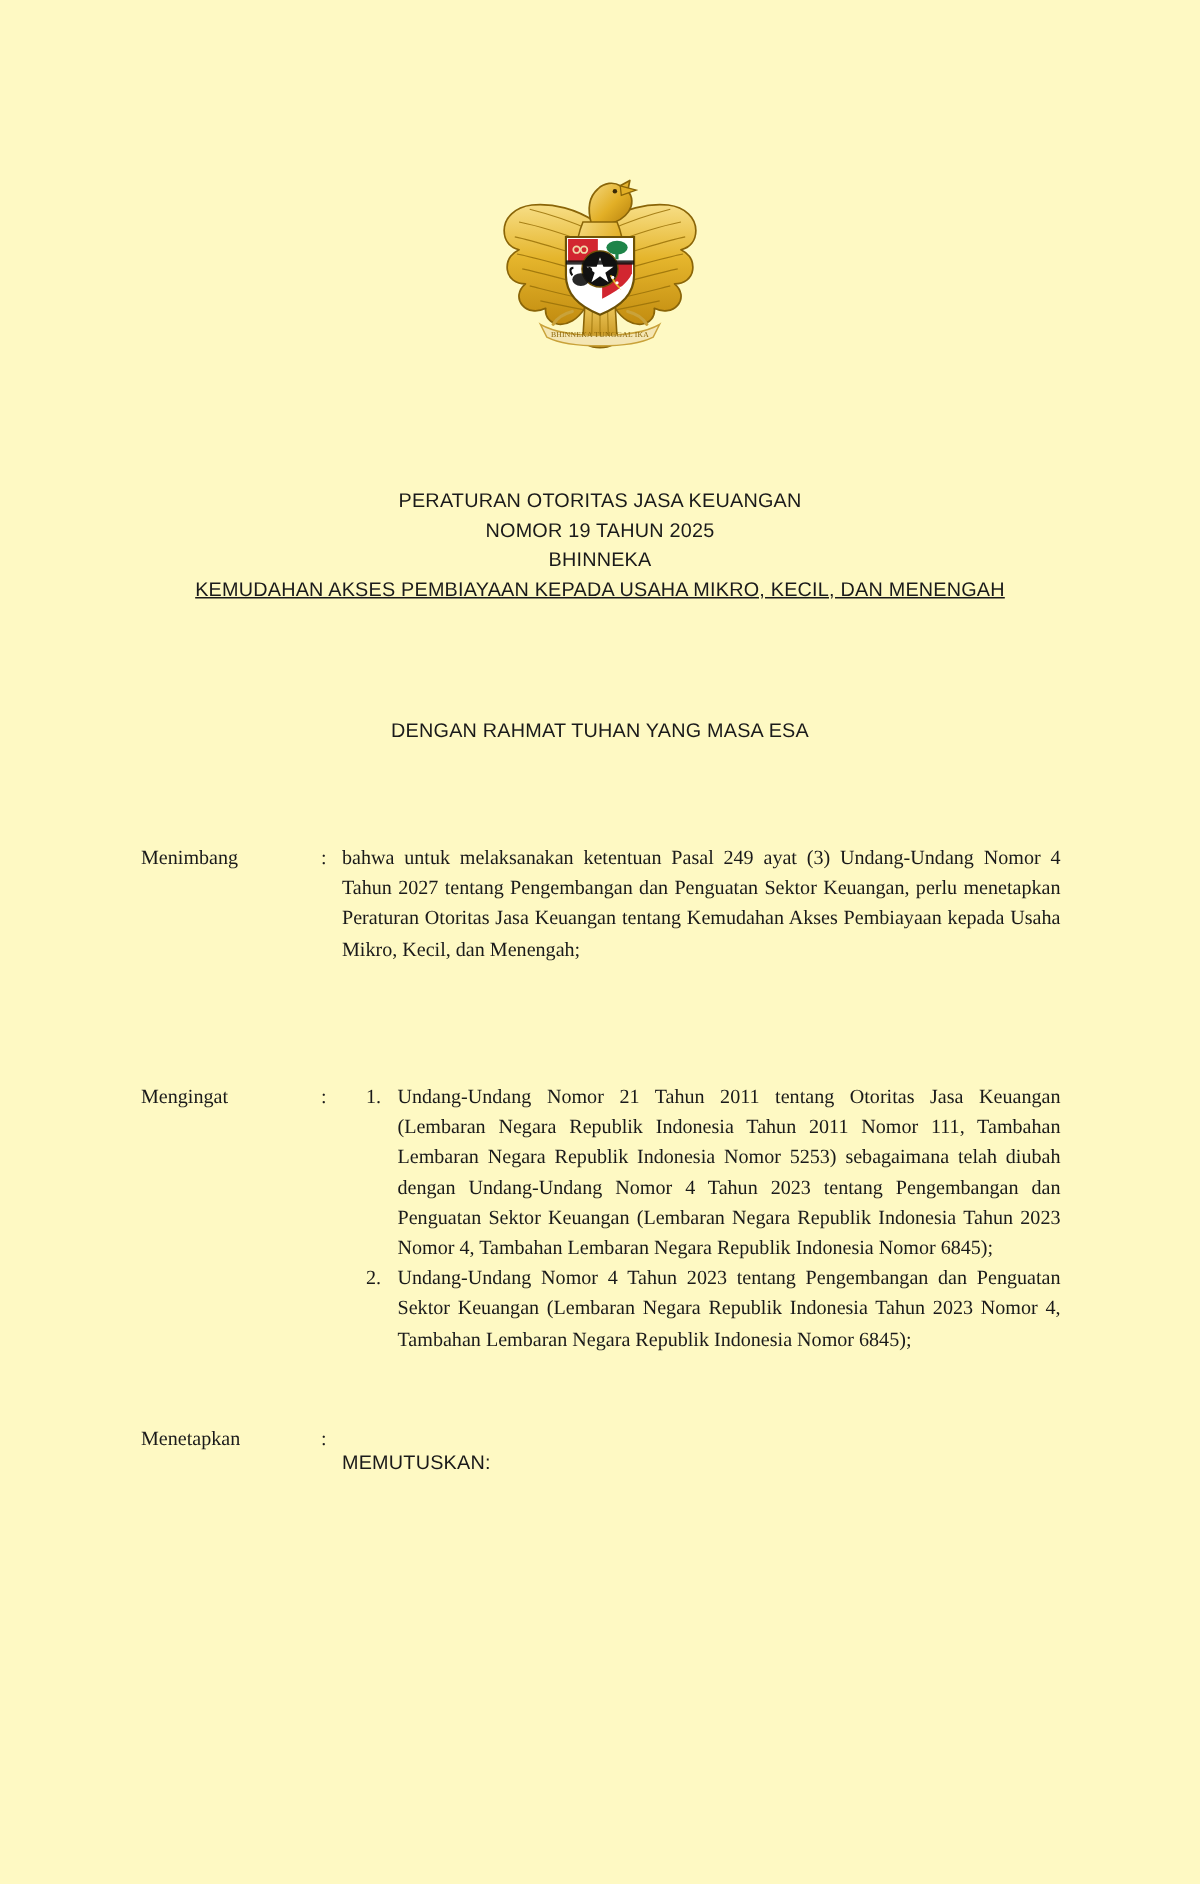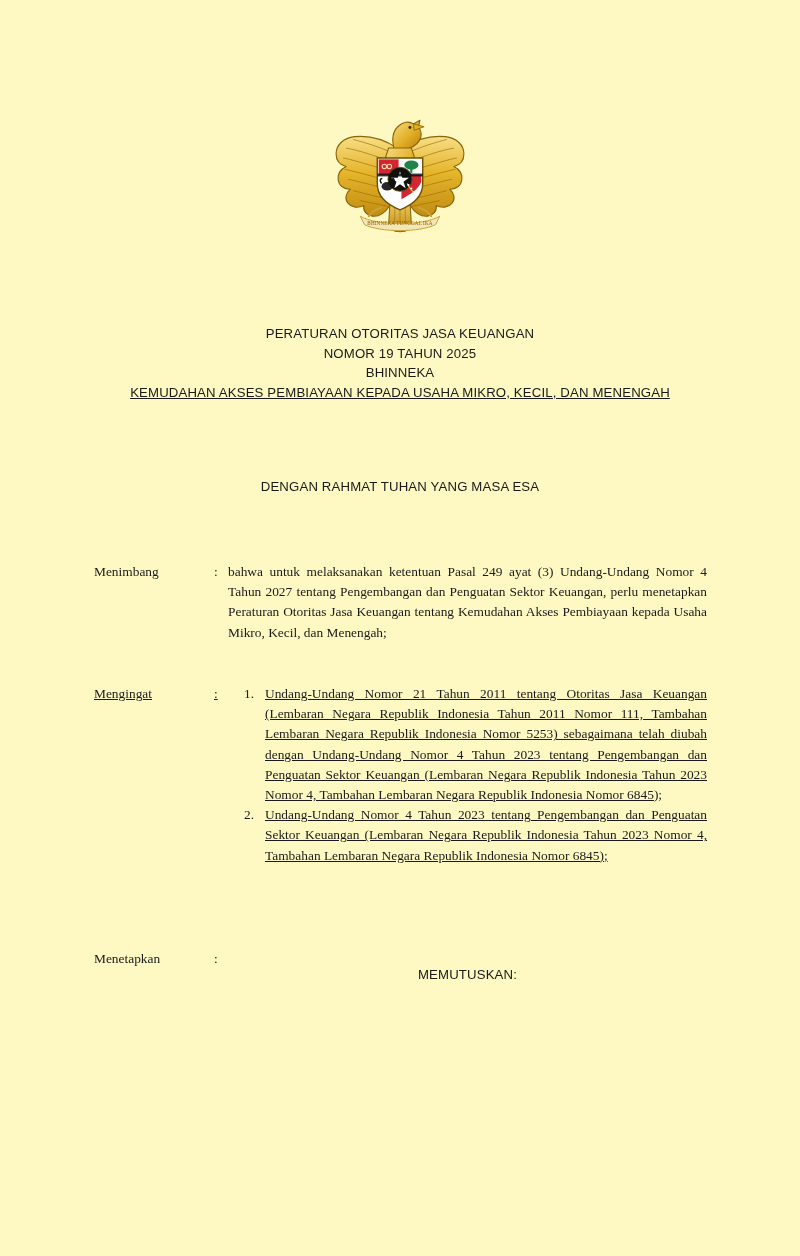--- a/index.html
+++ b/index.html
@@ -61,21 +61,21 @@
     color: #1a1a1a;
   }
   #line-rahmat { top: 479px; }
   #line-dewan  { top: 497px; }
 
   .memutuskan {
     position: absolute;
     left: 228px;
     width: 479px;
     top: 967px;
-    text-align: center;
+    text-align: left;
     font-family: "Liberation Sans", "DejaVu Sans", sans-serif;
     font-size: 13.2px;
     letter-spacing: 0.15px;
     color: #1a1a1a;
   }
 
   
   .clause {
     position: absolute;
     left: 94px;
@@ -96,21 +96,21 @@
     width: 14px;
   }
   .clause .body {
     flex: 1 1 auto;
     text-align: justify;
     text-justify: inter-word;
     hyphens: none;
   }
 
   #clause-menimbang { top: 562px; }
-  #clause-mengingat { top: 684px; text-decoration: underline; }
+  #clause-mengingat { top: 721px; }
   #clause-menetapkan { top: 949px; }
 
   
   .numlist {
     list-style: none;
     margin: 0;
     padding: 0;
   }
   .numlist li {
     position: relative;

